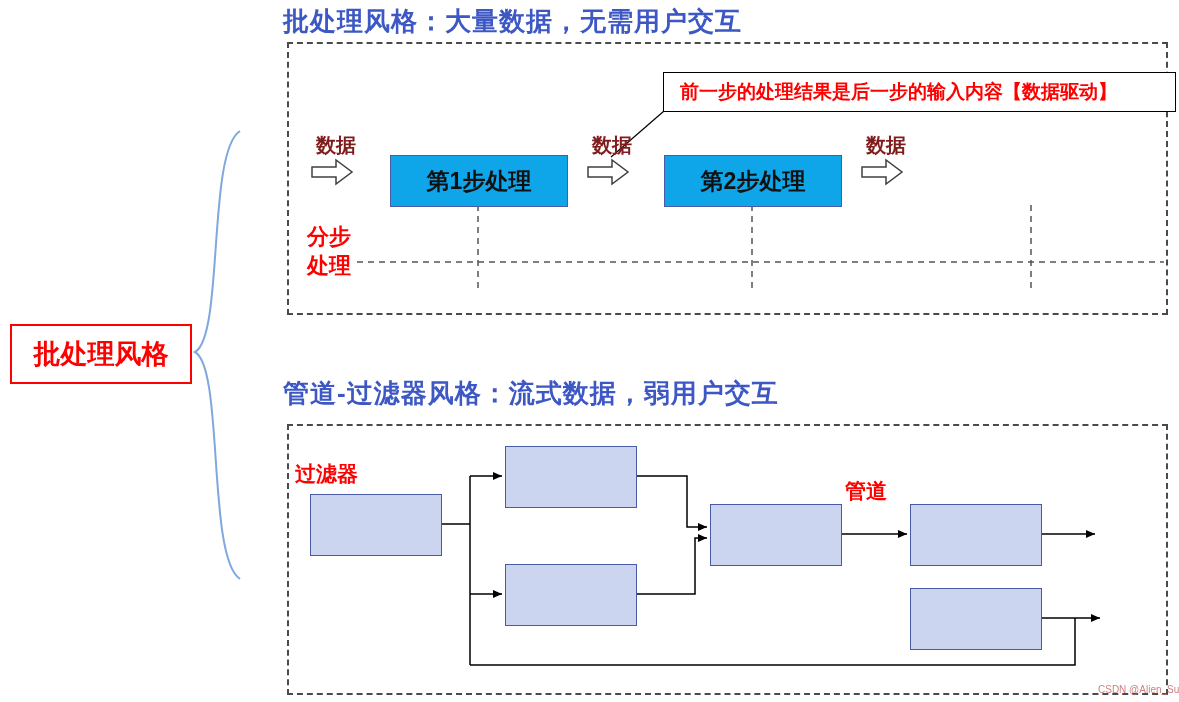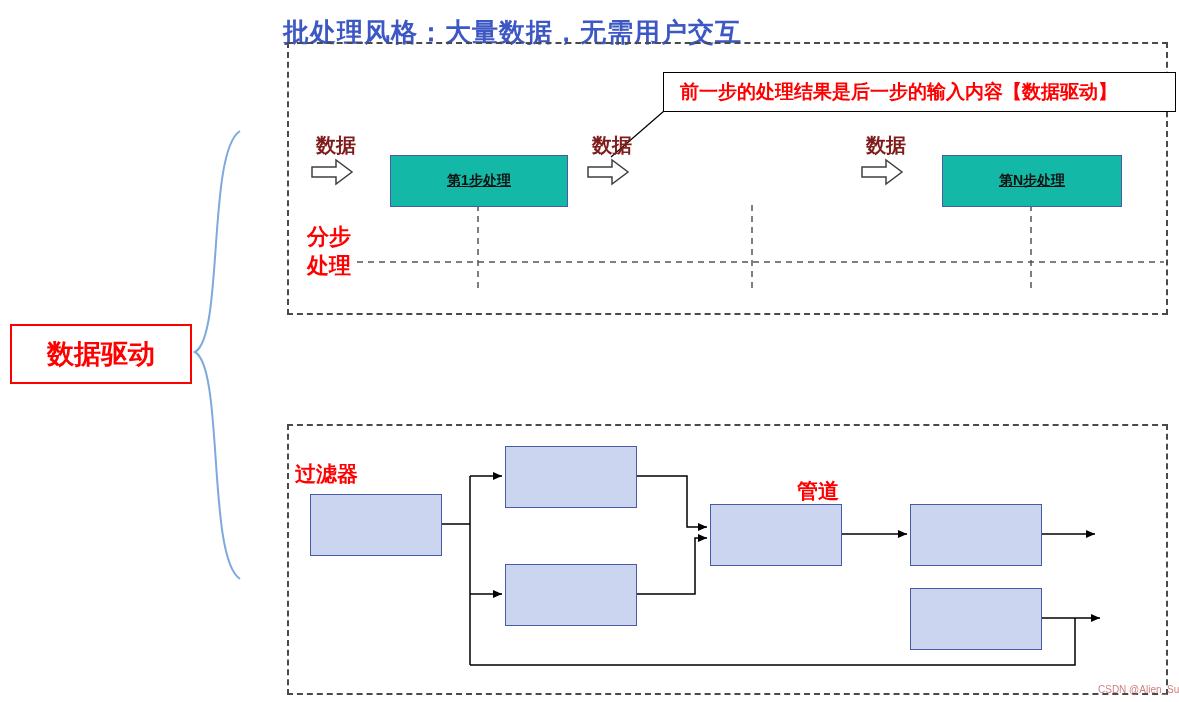--- a/index.html
+++ b/index.html
@@ -2,36 +2,36 @@
 <html><head>
 <meta charset="utf-8">
 <style>
   html,body{margin:0;padding:0;background:#fff;}
   .canvas{
     position:relative;width:1179px;height:702px;background:#ffffff;
     font-family:"Liberation Sans","DejaVu Sans",sans-serif;overflow:hidden;
   }
   .abs{position:absolute;}
   .section-title{
-    font-size:26px;font-weight:600;color:#3d58c4;white-space:nowrap;letter-spacing:1px;margin-top:11px;
+    font-size:26px;font-weight:600;color:#3d58c4;white-space:nowrap;letter-spacing:1px;
   }
   .dashed-frame{
     border:2px dashed #4a4a4a;background:transparent;
   }
   .annotation-box{
     border:1px solid #000;display:flex;align-items:center;padding-left:10px;
     font-size:19px;font-weight:700;color:#ff0000;white-space:nowrap;background:#fff;
   }
   .data-label{
     font-size:20px;font-weight:700;color:#7f1d1d;white-space:nowrap;
   }
   .step-box{
-    background:#14b8a6;border:1.5px solid #4a5ba6;
+    background:#0ea5e9;border:1.5px solid #4a5ba6;
     display:flex;align-items:center;justify-content:center;
-    font-size:14px;font-weight:600;color:#111;text-decoration:underline;
+    font-size:23px;font-weight:600;color:#111;
   }
   .pf-box{
     background:#ccd5f0;border:1.5px solid #4a5ba6;
   }
   .red-note{
     color:#ff0000;font-size:22px;font-weight:700;line-height:29px;white-space:nowrap;
   }
   .red-tag{
     color:#ff0000;font-size:21px;font-weight:700;white-space:nowrap;
   }
@@ -90,34 +90,35 @@
 
   <div class="abs dashed-frame" style="left:287px;top:42px;width:877px;height:269px;"></div>
 
   <div class="abs annotation-box" style="left:663px;top:72px;width:495px;height:38px;padding-left:16px;">前一步的处理结果是后一步的输入内容【数据驱动】</div>
 
   <div class="abs data-label" style="left:316px;top:132px;">数据</div>
   <div class="abs data-label" style="left:592px;top:132px;">数据</div>
   <div class="abs data-label" style="left:866px;top:132px;">数据</div>
 
   <div class="abs step-box" style="left:390px;top:155px;width:176px;height:50px;">第1步处理</div>
-  <div class="abs step-box" style="left:942px;top:155px;width:178px;height:50px;">第N步处理</div>
+  <div class="abs step-box" style="left:664px;top:155px;width:176px;height:50px;">第2步处理</div>
 
   <div class="abs red-note" style="left:307px;top:222px;">
     <div>分步</div>
     <div>处理</div>
   </div>
 
-  <div class="abs root-box" style="left:10px;top:324px;width:178px;height:56px;">数据驱动</div>
+  <div class="abs root-box" style="left:10px;top:324px;width:178px;height:56px;">批处理风格</div>
 
+  <div class="abs section-title" style="left:283px;top:376px;">管道-过滤器风格：流式数据，弱用户交互</div>
 
   <div class="abs dashed-frame" style="left:287px;top:424px;width:877px;height:267px;"></div>
 
   <div class="abs red-tag" style="left:295px;top:460px;">过滤器</div>
-  <div class="abs red-tag" style="left:797px;top:477px;">管道</div>
+  <div class="abs red-tag" style="left:845px;top:477px;">管道</div>
 
   <div class="abs pf-box" style="left:310px;top:494px;width:130px;height:60px;"></div>
   <div class="abs pf-box" style="left:505px;top:446px;width:130px;height:60px;"></div>
   <div class="abs pf-box" style="left:505px;top:564px;width:130px;height:60px;"></div>
   <div class="abs pf-box" style="left:710px;top:504px;width:130px;height:60px;"></div>
   <div class="abs pf-box" style="left:910px;top:504px;width:130px;height:60px;"></div>
   <div class="abs pf-box" style="left:910px;top:588px;width:130px;height:60px;"></div>
 
   <div class="abs watermark" style="left:1098px;top:684px;">CSDN @Alien_Su</div>
 

